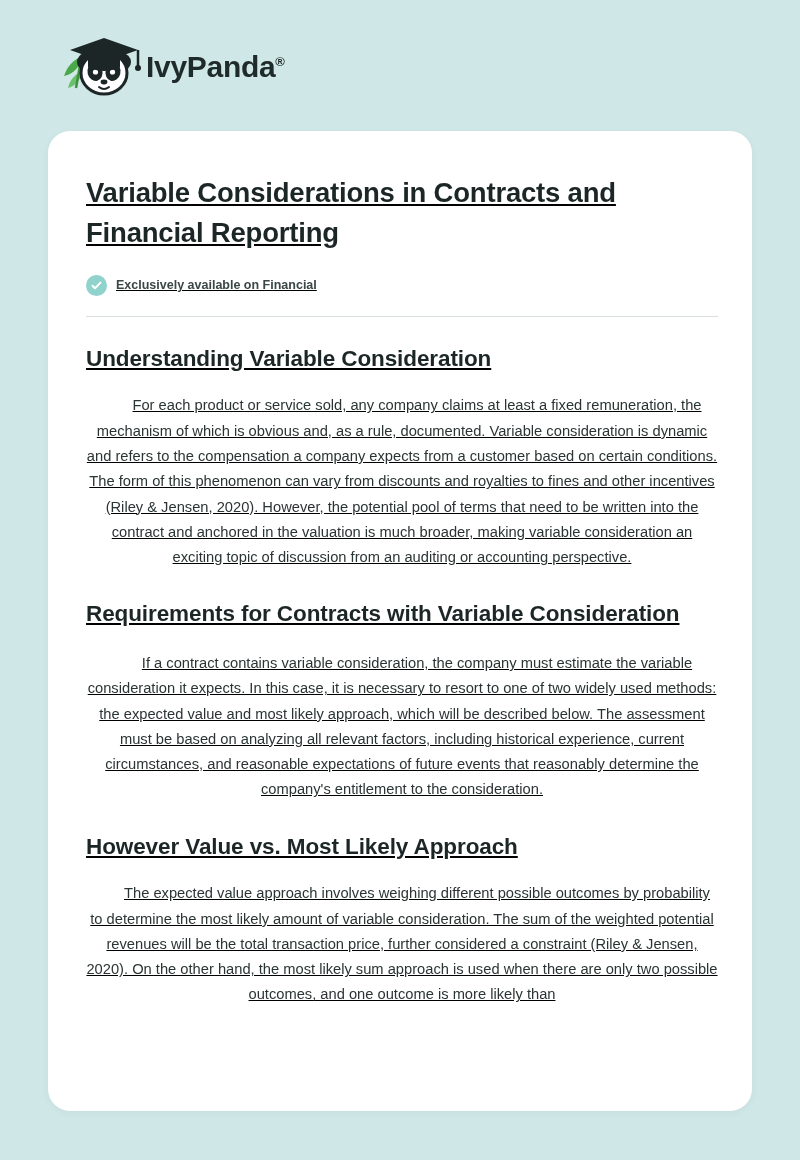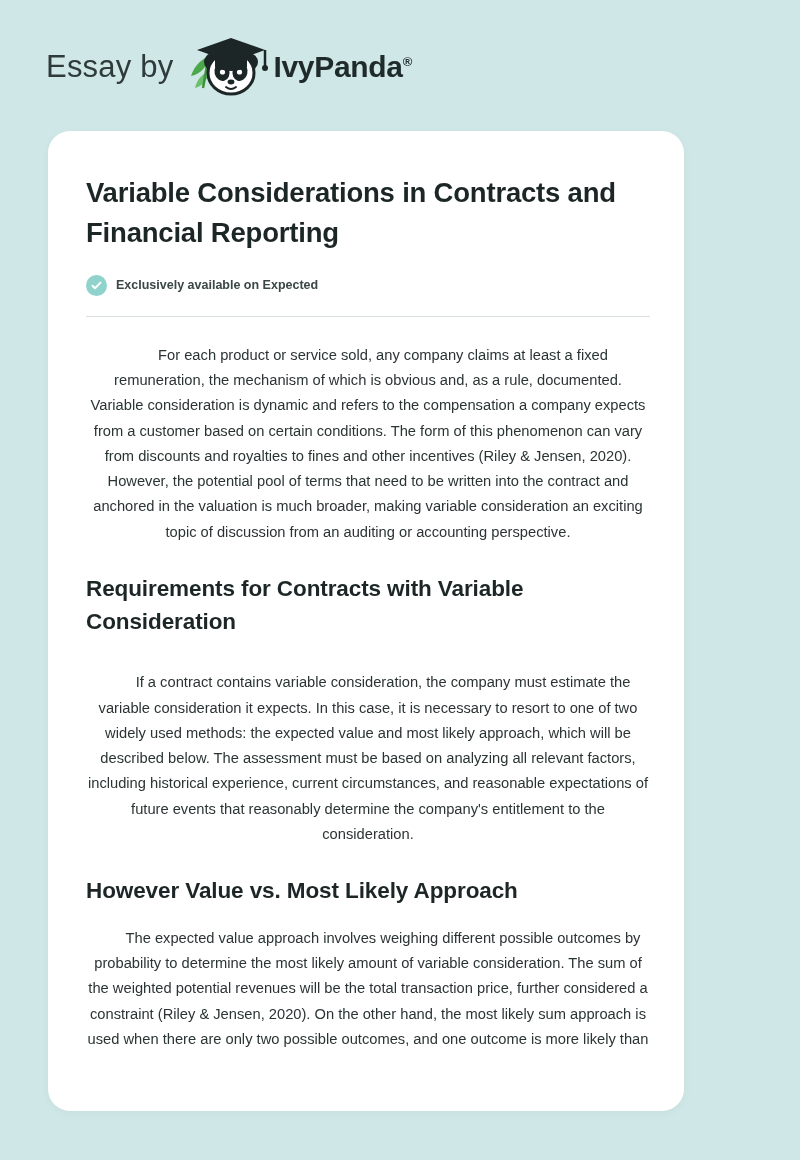--- a/index.html
+++ b/index.html
@@ -57,27 +57,28 @@
     font-size: 13px;
     vertical-align: super;
     font-weight: bold;
   }
 
   
   .doc-card {
     position: absolute;
     left: 48px;
     top: 131px;
-    width: 636px;
+    width: 704px;
     height: 980px;
     background: #ffffff;
     border-radius: 22px;
     box-shadow: 0 2px 10px rgba(0,0,0,0.04);
     padding: 42px 34px 0 38px;
     overflow: hidden;
+    text-decoration: underline;
   }
   .doc-title {
     font-size: 27.5px;
     line-height: 1.45;
     font-weight: bold;
     color: #1d2626;
     margin: 0 0 22px 0;
     letter-spacing: -0.2px;
     max-width: 600px;
   }
@@ -109,38 +110,37 @@
     margin: 0 0 26px 0;
   }
   h2.section-head {
     font-size: 22.5px;
     font-weight: bold;
     color: #1d2626;
     margin: 0 0 18px 0;
     line-height: 1.45;
     letter-spacing: -0.1px;
   }
-  h2.section-head.two-line { margin-bottom: 32px; }
+  h2.section-head.two-line { margin-bottom: 20px; }
   p.para {
     font-size: 14.7px;
     line-height: 1.72;
     color: #2b3434;
     margin: 0 0 28px 0;
     text-indent: 30px;
     text-align: center;
   }
   p.para:last-child { margin-bottom: 12px; }
 </style>
 </head>
 <body>
 
 <div class="page">
 
   <div class="site-header">
-    <span class="brand-essay">Essay by</span>
     <div class="brand-logo-wrap">
       <span class="panda-mark">
         <svg width="92" height="62" viewBox="0 0 92 62" xmlns="http://www.w3.org/2000/svg">
 
           <path d="M6 40 C10 28 18 22 26 20 C22 30 16 38 6 40 Z" fill="#4aa84a"></path>
           <path d="M10 52 C12 43 18 37 25 35 C22 44 18 50 10 52 Z" fill="#6bc16b"></path>
           <path d="M24 18 L18 52" stroke="#3f8f3f" stroke-width="2.5" fill="none"></path>
 
           <circle cx="28" cy="26" r="9" fill="#1d2626"></circle>
           <circle cx="64" cy="26" r="9" fill="#1d2626"></circle>
@@ -168,25 +168,26 @@
   <div class="doc-card">
 
     <h1 class="doc-title">Variable Considerations in Contracts and Financial Reporting</h1>
 
     <div class="exclusive-row">
       <span class="check-badge">
         <svg width="13" height="13" viewBox="0 0 13 13" xmlns="http://www.w3.org/2000/svg">
           <path d="M2.5 6.8 L5 9.2 L10.5 3.6" stroke="#ffffff" stroke-width="2" fill="none" stroke-linecap="round" stroke-linejoin="round"></path>
         </svg>
       </span>
-      <span class="exclusive-text">Exclusively available on Expected</span>
+      <span class="exclusive-text">Exclusively available on Financial</span>
     </div>
 
     <div class="divider"></div>
 
+    <h2 class="section-head">Understanding Variable Consideration</h2>
     <p class="para">For each product or service sold, any company claims at least a fixed remuneration, the mechanism of which is obvious and, as a rule, documented. Variable consideration is dynamic and refers to the compensation a company expects from a customer based on certain conditions. The form of this phenomenon can vary from discounts and royalties to fines and other incentives (Riley &amp; Jensen, 2020). However, the potential pool of terms that need to be written into the contract and anchored in the valuation is much broader, making variable consideration an exciting topic of discussion from an auditing or accounting perspective.</p>
 
     <h2 class="section-head two-line">Requirements for Contracts with Variable Consideration</h2>
     <p class="para">If a contract contains variable consideration, the company must estimate the variable consideration it expects. In this case, it is necessary to resort to one of two widely used methods: the expected value and most likely approach, which will be described below. The assessment must be based on analyzing all relevant factors, including historical experience, current circumstances, and reasonable expectations of future events that reasonably determine the company's entitlement to the consideration.</p>
 
     <h2 class="section-head">However Value vs. Most Likely Approach</h2>
     <p class="para">The expected value approach involves weighing different possible outcomes by probability to determine the most likely amount of variable consideration. The sum of the weighted potential revenues will be the total transaction price, further considered a constraint (Riley &amp; Jensen, 2020). On the other hand, the most likely sum approach is used when there are only two possible outcomes, and one outcome is more likely than</p>
 
   </div>
 </div>

